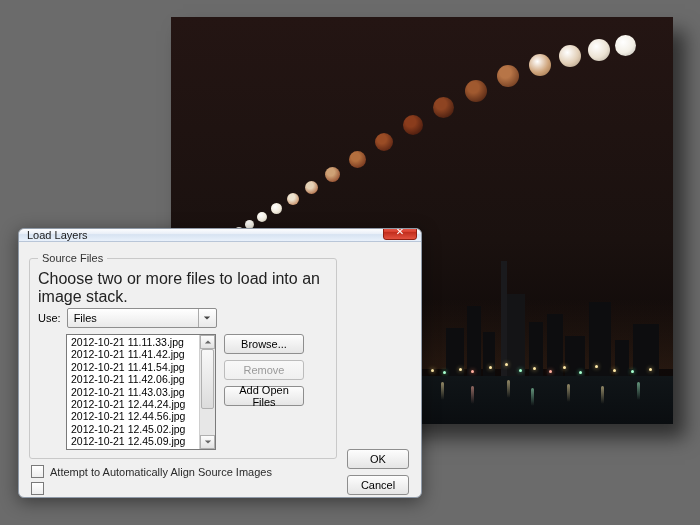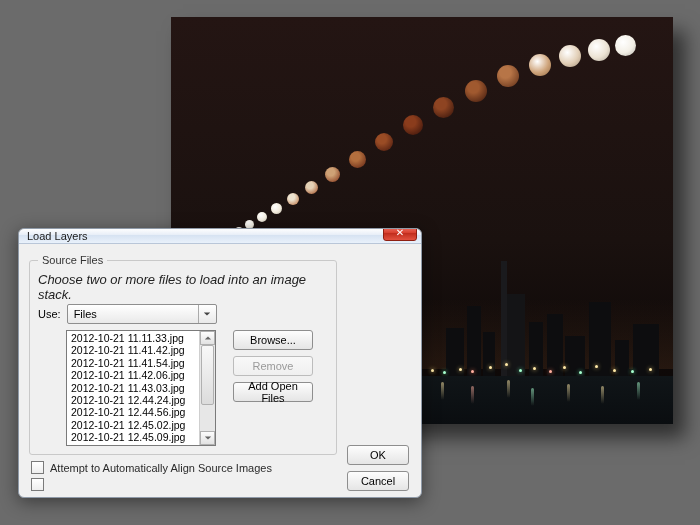--- a/index.html
+++ b/index.html
@@ -96,42 +96,42 @@
   .left-col { flex:1; display:flex; flex-direction:column; }
   .right-col { width: 64px; display:flex; flex-direction:column; gap:6px; padding-top:2px; }
 
   fieldset.group {
     border: 1px solid #c9c9c9;
     border-radius: 3px;
     margin: 0; padding: 6px 8px 8px 8px;
     background: #f0f0f0;
   }
   fieldset.group > legend { font-size: 11px; padding: 0 4px; color:#333; }
-  .hint { font-size: 13px; color:#222; margin-bottom: 2px; font-style: italic; }
+  .hint { font-size: 16px; color:#222; margin-bottom: 2px; }
 
   .use-row { display:flex; align-items:center; gap:6px; }
   .use-row label { font-size:11px; white-space:nowrap; }
   .select-wrap {
     position:relative;
     width: 150px;
     height: 20px;
     background: linear-gradient(#fff,#e9e9e9);
     border: 1px solid #8e8e8e;
     border-radius: 2px;
     display:flex; align-items:center;
   }
   .select-wrap .val { flex:1; padding: 0 6px; font-size:11px; }
   .select-wrap .arrow {
     width: 18px; height: 100%;
     border-left: 1px solid #aaa;
     display:flex;align-items:center;justify-content:center;
   }
   .arrow svg { width:8px;height:8px; }
 
-  .files-row { display:flex; gap:17px; margin-top:6px; }
+  .files-row { display:flex; gap:8px; margin-top:6px; }
   .listbox-wrap {
     width: 150px; height: 116px;
     border: 1px solid #7a7a7a;
     background:#fff;
     position:relative;
     margin-left: 28px;
     display:flex;
   }
   .listbox {
     flex:1;

